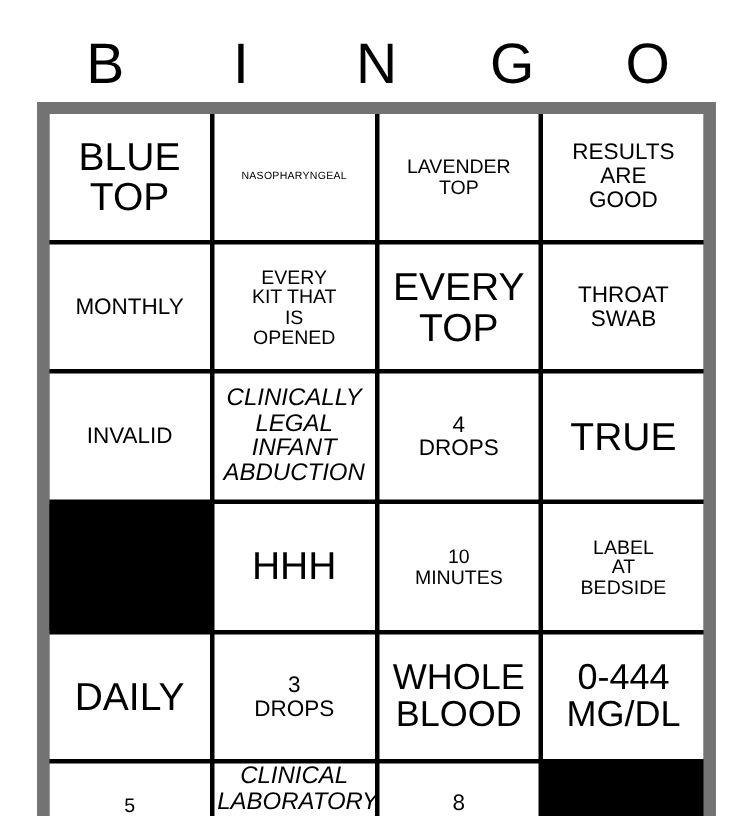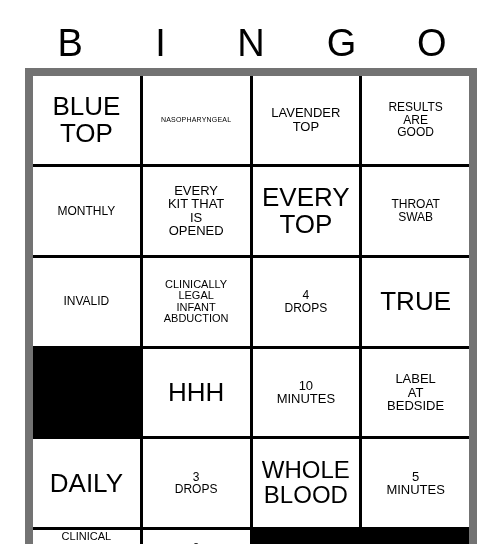--- a/index.html
+++ b/index.html
@@ -75,23 +75,23 @@
     white-space: pre-line;
   }
   .cell.free {
     background: #000000;
   }
 
   
   .fs-xxl .cell-text { font-size: 30px; }
   .fs-xl  .cell-text { font-size: 26px; }
   .fs-lg  .cell-text { font-size: 24px; }
-  .fs-md  .cell-text { font-size: 12px; }
+  .fs-md  .cell-text { font-size: 15px; }
   .fs-sm  .cell-text { font-size: 13px; }
-  .fs-xs  .cell-text { font-size: 11px; }
+  .fs-xs  .cell-text { font-size: 16px; font-style: italic; }
   .fs-xxs .cell-text { font-size: 7px; letter-spacing: 0.2px; }
 </style>
 </head>
 <body>
 
 <div id="card">
 
   <div id="header">
     <div class="header-cell">B</div>
     <div class="header-cell">I</div>
@@ -169,20 +169,24 @@
         <span class="cell-text">DAILY</span>
       </div>
       <div class="cell fs-md">
         <span class="cell-text">3
 DROPS</span>
       </div>
       <div class="cell fs-lg">
         <span class="cell-text">WHOLE
 BLOOD</span>
       </div>
+      <div class="cell fs-lg">
+        <span class="cell-text">0-444
+MG/DL</span>
+      </div>
       <div class="cell fs-sm">
         <span class="cell-text">5
 MINUTES</span>
       </div>
       <div class="cell fs-xs">
         <span class="cell-text">CLINICAL
 LABORATORY
 IMPROVEMENT
 AMENDMENTS</span>
       </div>

